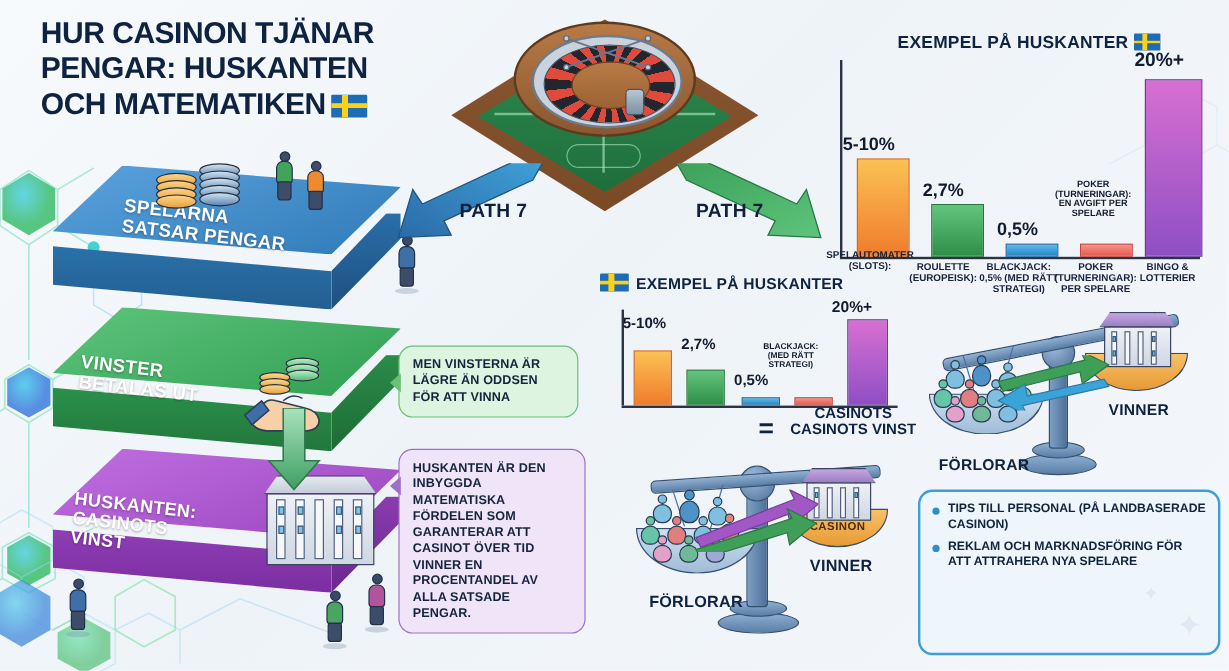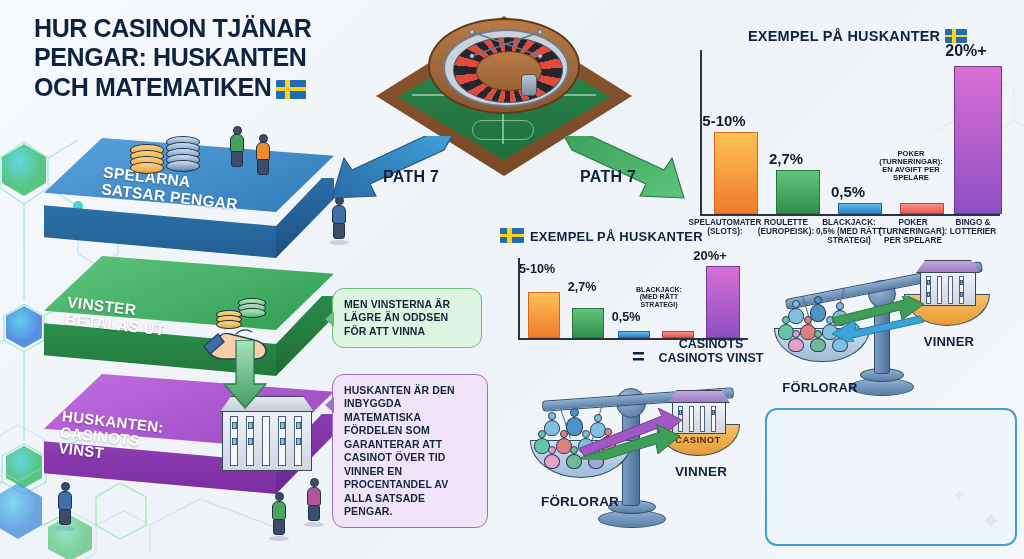--- a/index.html
+++ b/index.html
@@ -468,21 +468,21 @@
       <div class="bar" style="left:198px; width:44px; height:11px; background:linear-gradient(#f79289,#e55b50); border-color:#c74338;"></div>
       <div class="bar" style="left:252px; width:48px; height:148px; background:linear-gradient(#d86fd2,#8e4fc4); border-color:#6f3a9e;"></div>
     </div>
 
     <div class="bar-val" style="left:6px;   top:84px;  width:56px; font-size:15px;">5-10%</div>
     <div class="bar-val" style="left:70px;  top:122px; width:52px; font-size:15px;">2,7%</div>
     <div class="bar-val" style="left:132px; top:155px; width:52px; font-size:15px;">0,5%</div>
     <div class="bar-val" style="left:248px; top:14px;  width:56px; font-size:16px;">20%+</div>
     <div class="bar-note" style="left:186px; top:122px; width:70px; font-size:7.6px;">POKER (TURNERINGAR): EN AVGIFT PER SPELARE</div>
 
-    <div class="xlab" style="left:-2px;  top:190px; width:74px; font-size:8.2px;">SPELAUTOMATER (SLOTS):</div>
+    <div class="xlab" style="left:-2px;  top:180px; width:74px; font-size:8.2px;">SPELAUTOMATER (SLOTS):</div>
     <div class="xlab" style="left:62px;  top:190px; width:68px; font-size:8.2px;">ROULETTE (EUROPEISK):</div>
     <div class="xlab" style="left:124px; top:190px; width:70px; font-size:8.2px;">BLACKJACK: 0,5% (MED RÄTT STRATEGI)</div>
     <div class="xlab" style="left:186px; top:190px; width:74px; font-size:8.2px;">POKER (TURNERINGAR): PER SPELARE</div>
     <div class="xlab" style="left:252px; top:190px; width:62px; font-size:8.2px;">BINGO &amp; LOTTERIER</div>
   </div>
 
   <div class="chartbox" style="left:500px; top:228px; width:266px; height:130px;">
     <div class="chart-title" style="left:0; top:0; font-size:13px;">
       <span class="swflag" style="width:24px;height:15px;margin-right:6px;vertical-align:-2px;"></span><span>EXEMPEL PÅ HUSKANTER</span>
     </div>
@@ -608,31 +608,33 @@
     <div class="bank" style="left:164px; top:4px; width:62px; height:46px;">
       <div class="bank-roof" style="left:0; top:0; width:62px; height:13px; clip-path:polygon(14% 0,86% 0,100% 100%,0 100%);"></div>
       <div class="bank-body" style="left:4px; top:12px; width:54px; height:32px;"></div>
       <div class="bank-col" style="left:10px; top:16px; width:5px; height:26px;"></div>
       <div class="bank-col" style="left:21px; top:16px; width:5px; height:26px;"></div>
       <div class="bank-col" style="left:32px; top:16px; width:5px; height:26px;"></div>
       <div class="bank-col" style="left:43px; top:16px; width:5px; height:26px;"></div>
       <div class="bank-win" style="left:11px; top:20px; width:3px; height:5px;"></div>
       <div class="bank-win" style="left:44px; top:20px; width:3px; height:5px;"></div>
     </div>
-    <div class="casino-band" style="left:152px; top:48px; width:84px; font-size:9.5px;">CASINOT</div>
+    <div class="casino-band" style="left:152px; top:48px; width:84px; font-size:9.5px;">CASINON</div>
 
     <svg style="position:absolute;left:74px;top:22px;" width="104" height="52" viewBox="0 0 104 52">
       <path d="M2 40 L84 8 L80 0 L104 12 L82 30 L80 20 L6 48 Z" fill="#a157c4" stroke="#7b3a9e" stroke-width="1"></path>
       <path d="M4 52 L84 26 L80 18 L104 30 L82 48 L80 38 L8 60 Z" fill="#3f9e57" stroke="#2d7742" stroke-width="1" transform="translate(-2,-2)"></path>
     </svg>
 
     <div class="sc-label" style="left:20px; top:108px; width:112px; font-size:13.5px;">FÖRLORAR</div>
     <div class="sc-label" style="left:152px; top:78px; width:90px; font-size:13.5px;">VINNER</div>
   </div>
 
   <div class="infobox">
     <ul>
+      <li>TIPS TILL PERSONAL (PÅ LANDBASERADE CASINON)</li>
+      <li>REKLAM OCH MARKNADSFÖRING FÖR ATT ATTRAHERA NYA SPELARE</li>
     </ul>
   </div>
   <div class="sparkle" style="right:22px; bottom:22px;">✦</div>
   <div class="sparkle" style="right:58px; bottom:54px; font-size:16px;">✦</div>
 
 </div>
 
 </body></html>

